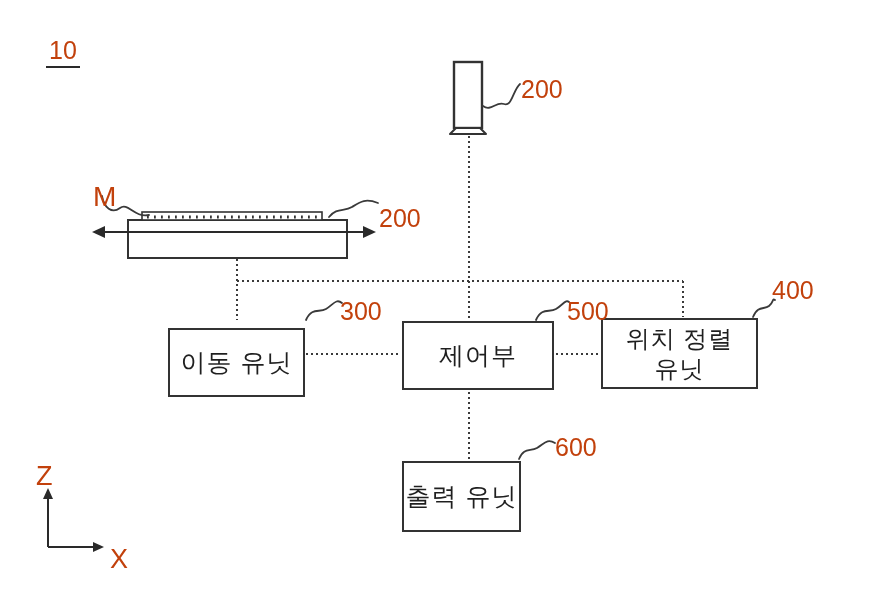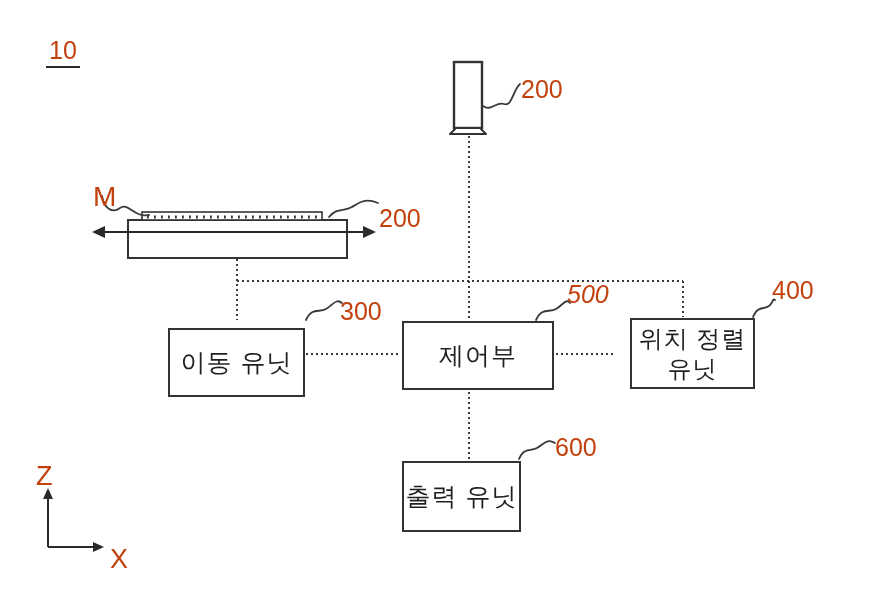--- a/index.html
+++ b/index.html
@@ -75,40 +75,40 @@
   </svg>
 
   <div class="box" style="left:168px; top:321px; width:137px; height:69px;margin-top:7px;">
     <span>이동 유닛</span>
   </div>
 
   <div class="box" style="left:402px; top:321px; width:152px; height:69px;">
     <span>제어부</span>
   </div>
 
-  <div class="box box-alignment" style="left:630px; top:318px; width:125px; height:71px;">
+  <div class="box box-alignment" style="left:601px; top:318px; width:157px; height:71px;">
     <span>위치 정렬</span>
     <span>유닛</span>
   </div>
 
   <div class="box" style="left:402px; top:461px; width:119px; height:71px;">
     <span>출력 유닛</span>
   </div>
 
   <div class="lbl fig-num" style="left:46px; top:27px;">10</div>
 
   <div class="lbl" style="left:93px; top:172px; font-size:28px;">M</div>
 
   <div class="lbl num" style="left:379px; top:195px;">200</div>
 
   <div class="lbl num" style="left:521px; top:66px;">200</div>
 
   <div class="lbl num" style="left:340px; top:288px;">300</div>
 
-  <div class="lbl num" style="left:567px; top:271px;font-style:italic;">500</div>
+  <div class="lbl num" style="left:567px; top:288px;">500</div>
 
   <div class="lbl num" style="left:772px; top:267px;">400</div>
 
   <div class="lbl num" style="left:555px; top:424px;">600</div>
 
   <div class="lbl" style="left:36px; top:452px; font-size:27px;">Z</div>
 
   <div class="lbl" style="left:110px; top:535px; font-size:27px;">X</div>
 
 </div>

